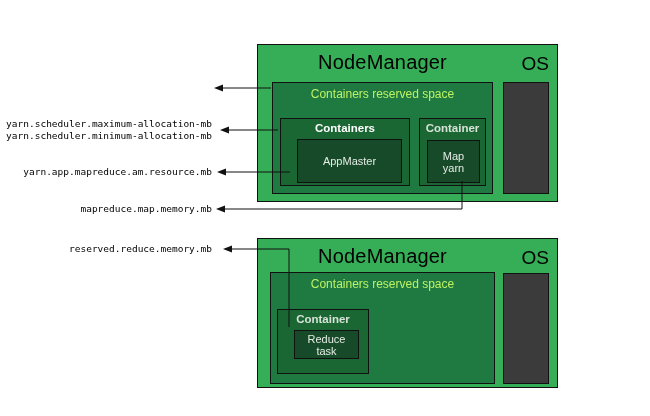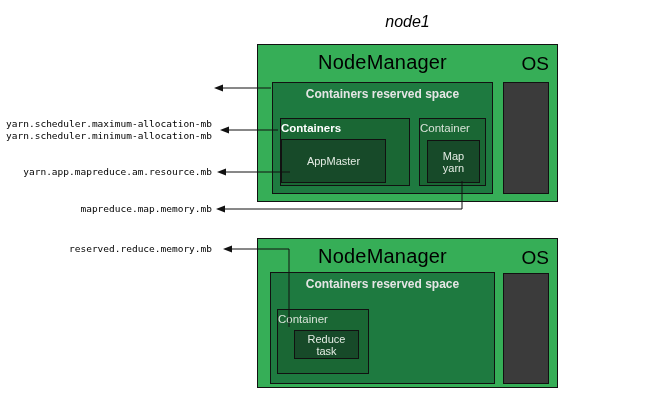--- a/index.html
+++ b/index.html
@@ -31,32 +31,32 @@
   }
   .os-title{
     position:absolute; left:245px; width:46px; text-align:right;
     font-size:19px; color:#000;
   }
   .reserved{
     position:absolute; box-sizing:border-box; background:var(--reserved);
     border:1px solid var(--line);
   }
   .reserved-label{
-    margin-top:4px; text-align:center; color:#e5e5e5; font-weight:bold;
+    margin-top:4px; text-align:center; color:#bef264; font-weight:normal;
     font-size:12px; white-space:nowrap;
   }
   .cbox{
     position:absolute; box-sizing:border-box; background:var(--cbox);
     border:1px solid var(--line);
   }
   .cbox-label{
-    margin-top:3px; text-align:left; font-size:11.5px; white-space:nowrap;
+    margin-top:3px; text-align:center; font-size:11.5px; white-space:nowrap;
   }
   .cbox-label.bold{color:#ffffff; font-weight:bold;}
-  .cbox-label.plain{color:#d7e2d7;}
+  .cbox-label.plain{color:#d7e2d7;font-weight:bold;}
   .task{
     position:absolute; box-sizing:border-box; background:var(--task);
     border:1px solid var(--line); display:flex; align-items:center; justify-content:center;
     color:#e4ece4; font-size:11px; text-align:center; line-height:12px;
   }
   .task .multiline{white-space:pre-line;}
   .os-rect{
     position:absolute; box-sizing:border-box; background:var(--os);
     border:1px solid var(--line);
   }
@@ -71,32 +71,31 @@
     <div>yarn.scheduler.maximum-allocation-mb</div>
     <div>yarn.scheduler.minimum-allocation-mb</div>
   </div>
 
   <div class="cfg" style="top:166px">yarn.app.mapreduce.am.resource.mb</div>
 
   <div class="cfg" style="top:203px">mapreduce.map.memory.mb</div>
 
   <div class="cfg" style="top:243px">reserved.reduce.memory.mb</div>
 
-  <div class="node-title" style="top:13px">node1</div>
 
   <div class="node-box" style="top:44px; height:158px">
     <div class="nm-title" style="left:14px; width:221px; top:6px">NodeManager</div>
     <div class="os-title" style="top:8px">OS</div>
 
     <div class="reserved" style="left:14px; top:37px; width:221px; height:112px">
       <div class="reserved-label">Containers reserved space</div>
 
       <div class="cbox" style="left:7px; top:35px; width:130px; height:68px">
         <div class="cbox-label bold">Containers</div>
-        <div class="task" style="left:0; top:20px; width:105px; height:44px">
+        <div class="task" style="left:16px; top:20px; width:105px; height:44px">
           <span>AppMaster</span>
         </div>
       </div>
 
       <div class="cbox" style="left:146px; top:35px; width:67px; height:68px">
         <div class="cbox-label plain">Container</div>
         <div class="task" style="left:7px; top:21px; width:53px; height:43px">
           <span class="multiline">Map
 yarn</span>
         </div>

